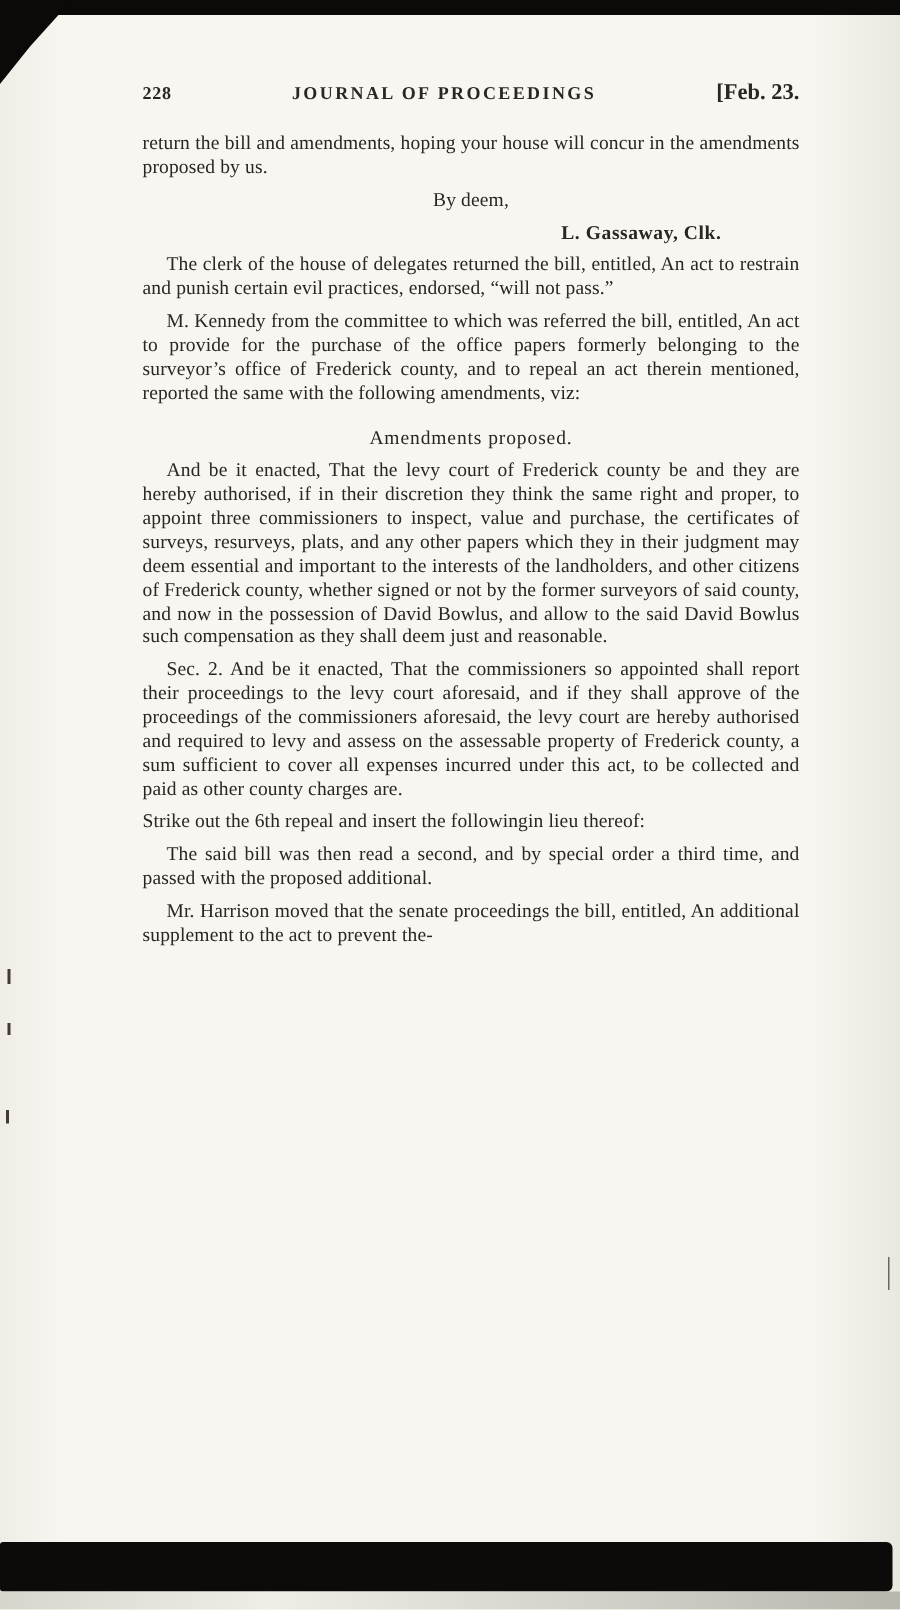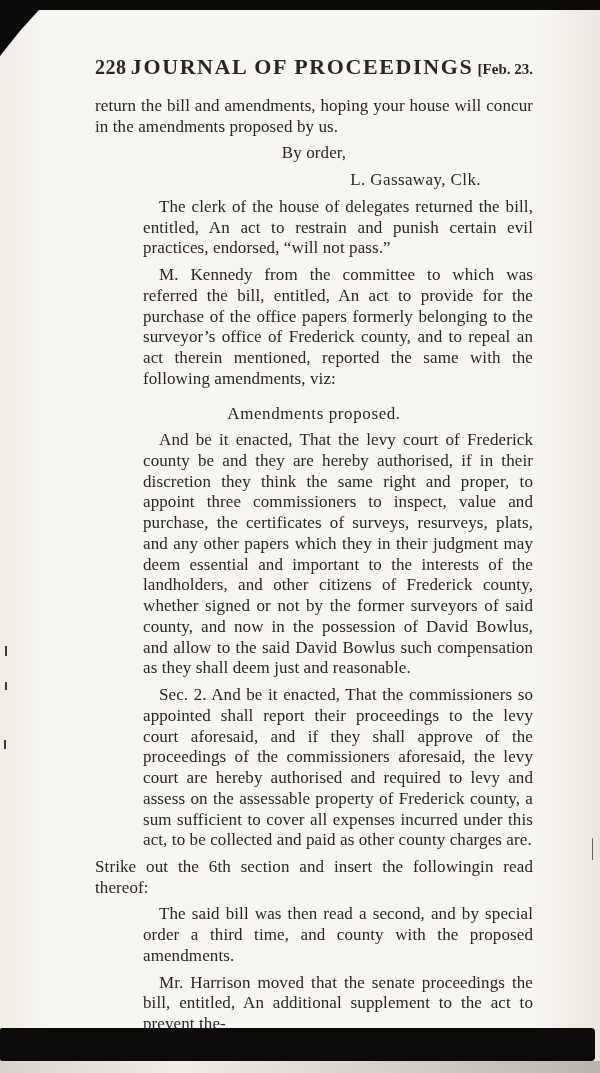--- a/index.html
+++ b/index.html
@@ -41,41 +41,41 @@
   .mark-4 { right: 7px; top: 838px; width: 1px; height: 22px; background:#6b665c; }
 
   .content {
     position: absolute; top: 54px; left: 95px; width: 438px;
   }
   .header {
     display: flex; align-items: baseline;
     margin-bottom: 16px;
   }
   .header .pagenum {
-    font-size: 20px; font-weight: bold; letter-spacing: 0.5px;
+    font-size: 12px; font-weight: bold; letter-spacing: 0.5px;
   }
   .header .title {
     flex: 1; text-align: center;
-    font-size: 22px; font-weight: bold; letter-spacing: 1.6px;
+    font-size: 12px; font-weight: bold; letter-spacing: 1.6px;
   }
   .header .date {
     font-size: 15px; font-weight: bold; 
   }
   p {
     margin: 0 0 6px 0;
-    font-size: 17px;
+    font-size: 13px;
     line-height: 1.22;
     text-align: justify;
     letter-spacing: 0.1px;
   }
-  p.indent { text-indent: 16px; margin-left: 48px; }
+  p.indent { text-indent: 16px; }
   p.center { text-align: center; text-indent: 0; }
   p.signature {
     text-align: right; padding-right: 52px;
-    font-weight: normal; letter-spacing: 0.4px;
+    font-weight: bold; letter-spacing: 0.4px;
   }
   p.heading { text-align: center; letter-spacing: 0.6px; margin-top: 14px; }
 </style>
 </head>
 <body>
 
 <div class="page">
 
   <div class="bar-top"></div>
   <div class="blob-topleft"></div>
@@ -86,29 +86,29 @@
 
   <div class="content">
 
     <div class="header">
       <span class="pagenum">228</span>
       <span class="title">JOURNAL OF PROCEEDINGS</span>
       <span class="date">[Feb. 23.</span>
     </div>
 
     <p class="noindent">return the bill and amendments, hoping your house will concur in the amendments proposed by us.</p>
-    <p class="center">By order,</p>
+    <p class="center">By deem,</p>
     <p class="signature">L. Gassaway, Clk.</p>
     <p class="indent">The clerk of the house of delegates returned the bill, entitled, An act to restrain and punish certain evil practices, endorsed, “will not pass.”</p>
     <p class="indent">M. Kennedy from the committee to which was referred the bill, entitled, An act to provide for the purchase of the office papers formerly belonging to the surveyor’s office of Frederick county, and to repeal an act therein mentioned, reported the same with the following amendments, viz:</p>
     <p class="heading">Amendments proposed.</p>
     <p class="indent">And be it enacted, That the levy court of Frederick county be and they are hereby authorised, if in their discretion they think the same right and proper, to appoint three commissioners to inspect, value and purchase, the certificates of surveys, resurveys, plats, and any other papers which they in their judgment may deem essential and important to the interests of the landholders, and other citizens of Frederick county, whether signed or not by the former surveyors of said county, and now in the possession of David Bowlus, and allow to the said David Bowlus such compensation as they shall deem just and reasonable.</p>
     <p class="indent">Sec. 2. And be it enacted, That the commissioners so appointed shall report their proceedings to the levy court aforesaid, and if they shall approve of the proceedings of the commissioners aforesaid, the levy court are hereby authorised and required to levy and assess on the assessable property of Frederick county, a sum sufficient to cover all expenses incurred under this act, to be collected and paid as other county charges are.</p>
-    <p class="noindent">Strike out the 6th section and insert the followingin read thereof:</p>
-    <p class="indent">The said bill was then read a second, and by special order a third time, and county with the proposed amendments.</p>
+    <p class="noindent">Strike out the 6th repeal and insert the followingin lieu thereof:</p>
+    <p class="indent">The said bill was then read a second, and by special order a third time, and passed with the proposed additional.</p>
     <p class="indent">Mr. Harrison moved that the senate proceedings the bill, entitled, An additional supplement to the act to prevent the-</p>
 
   </div>
 
   <div class="bar-bottom"></div>
   <div class="strip-bottom"></div>
 
 </div>
 
 </body></html>

